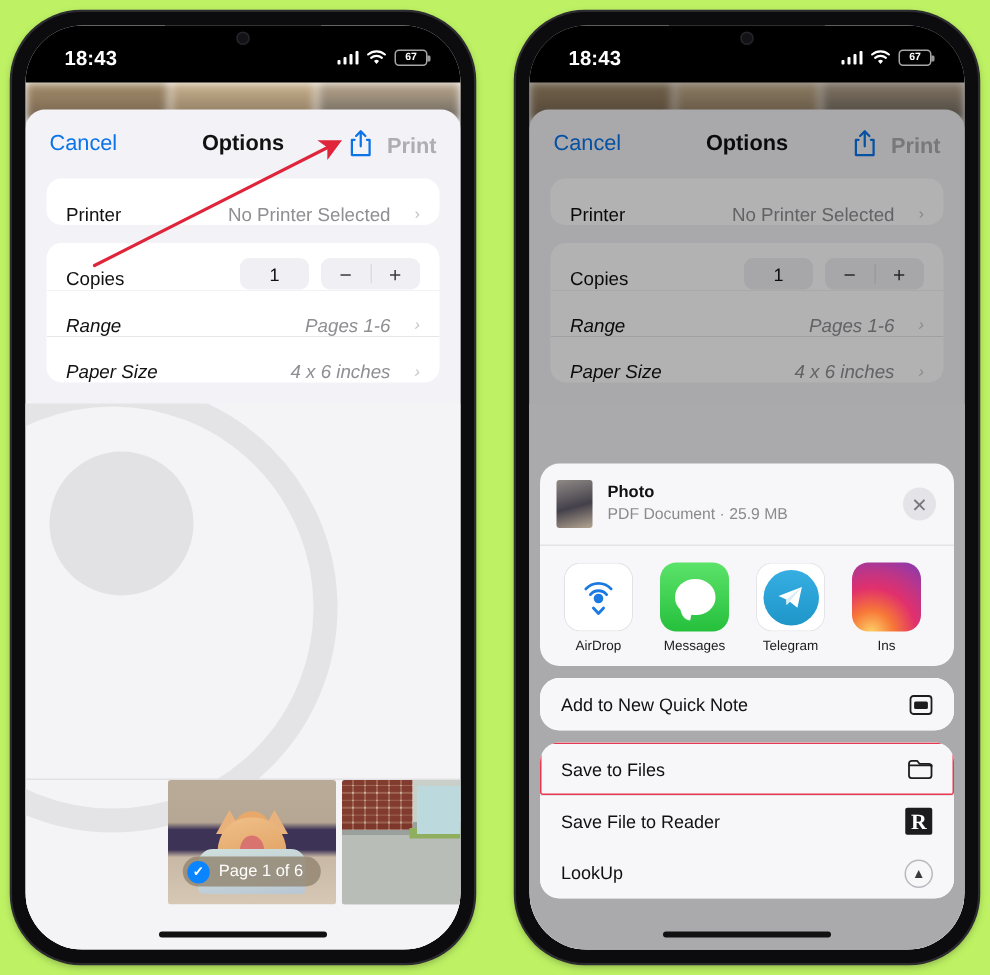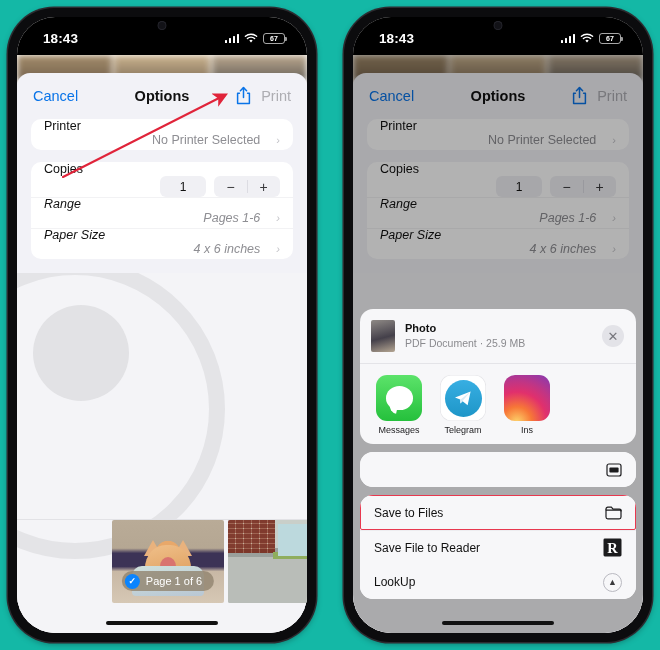--- a/index.html
+++ b/index.html
@@ -2,21 +2,21 @@
 <html><head>
 <meta charset="utf-8">
 <style>
   * { box-sizing: border-box; margin: 0; padding: 0; }
   html, body {
     width: 660px; height: 650px;
     background: #ffffff;
     font-family: "Liberation Sans", sans-serif;
     overflow: hidden;
   }
-  .stage { position: relative; width: 660px; height: 650px; background:#14b8a6; }
+  .stage { position: relative; width: 660px; height: 650px; background:#bef264; }
 
   
   .phone {
     position: absolute;
     top: 8px;
     width: 308px; height: 634px;
     background: #0c0c0e;
     border-radius: 46px;
     padding: 9px;
     box-shadow: 0 0 0 1.5px #2c2c30, 0 2px 6px rgba(0,0,0,.35);
@@ -82,30 +82,30 @@
   }
   .sheet-head {
     position:relative; height:46px; flex:0 0 46px;
     display:flex; align-items:center; padding:0 16px;gap:16px;
   }
   .btn-cancel { color:#0a74e8; font-size:14.5px; }
   .sheet-title {
     position:absolute; left:0; right:0; text-align:center;
     font-size:14.5px; font-weight:700; color:#111; pointer-events:none;
   }
-  .head-right { margin-left:auto; display:flex; align-items:center; gap:9px; z-index:2;}
+  .head-right { margin-left:auto; display:flex; align-items:flex-end; gap:9px; z-index:2;font-weight:bold;}
   .btn-print { color:#adadb2; font-size:14.5px; }
 
   
   .group {
     margin:0 14px; background:#fff; border-radius:10px; overflow:hidden;
   }
   .row {
-    display:flex; align-items:flex-start; min-height:31px; padding:0 13px;
-    font-size:12.5px; color:#111;flex-direction:column;
+    display:flex; align-items:flex-end; min-height:31px; padding:0 13px;
+    font-size:12.5px; color:#111;
   }
   .row + .row { box-shadow: inset 0 .6px 0 #e6e6ea; font-style: italic; }
   .row .val {
     margin-left:auto; color:#8e8e93; font-size:12.5px;
     display:flex; align-items:center; gap:16px;
   }
   .chev { color:#c2c2c7; font-size:11px; }
 
   .stepper-wrap { margin-left:auto; display:flex; align-items:center; gap:8px;}
   .count-box {
@@ -488,20 +488,31 @@
           <div class="share-top">
             <div class="thumb"></div>
             <div>
               <div class="doc-name">Photo</div>
               <div class="doc-sub">PDF Document · 25.9 MB</div>
             </div>
             <div class="close-btn">✕</div>
           </div>
 
           <div class="apps">
+            <div class="app">
+              <div class="app-ic ic-airdrop">
+                <svg width="30" height="30" viewBox="0 0 30 30">
+                  <circle cx="15" cy="16" r="3.2" fill="#1a7ae0"></circle>
+                  <path d="M9.6 13.4a7 7 0 0 1 10.8 0" stroke="#1a7ae0" stroke-width="1.9" fill="none" stroke-linecap="round"></path>
+                  <path d="M6.6 9.6a11.4 11.4 0 0 1 16.8 0" stroke="#1a7ae0" stroke-width="1.9" fill="none" stroke-linecap="round"></path>
+                  <path d="M11.6 22.4 15 26l3.4-3.6" stroke="#1a7ae0" stroke-width="1.9" fill="none" stroke-linecap="round" stroke-linejoin="round"></path>
+                </svg>
+              </div>
+              <div class="app-lbl">AirDrop</div>
+            </div>
 
             <div class="app">
               <div class="app-ic ic-msg">
                   <span class="bubble"></span>
                 </div>
               <div class="app-lbl">Messages</div>
             </div>
 
 
             <div class="app">
@@ -518,20 +529,21 @@
 
             <div class="app">
               <div class="app-ic ic-ig"></div>
               <div class="app-lbl">Ins</div>
             </div>
           </div>
         </div>
 
         <div class="share-card">
           <div class="act-row">
+            <span>Add to New Quick Note</span>
             <span class="act-ic">
               <svg width="16" height="14" viewBox="0 0 16 14">
                 <rect x="1" y="1" width="14" height="12" rx="2" fill="none" stroke="#1c1c1e" stroke-width="1.2"></rect>
                 <rect x="3.4" y="4.6" width="9.2" height="5" rx="1" fill="#1c1c1e"></rect>
               </svg>
             </span>
           </div>
         </div>
 
         <div class="share-card">

